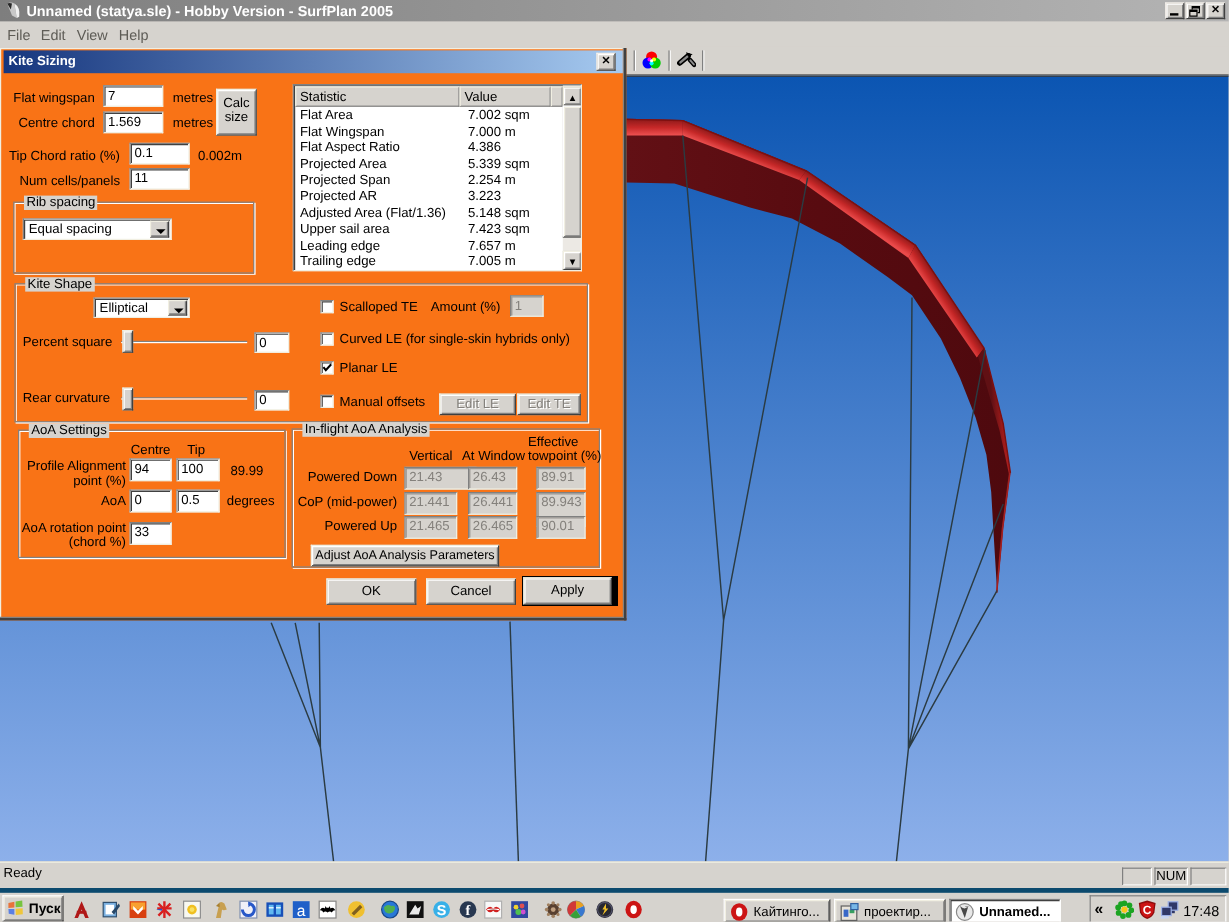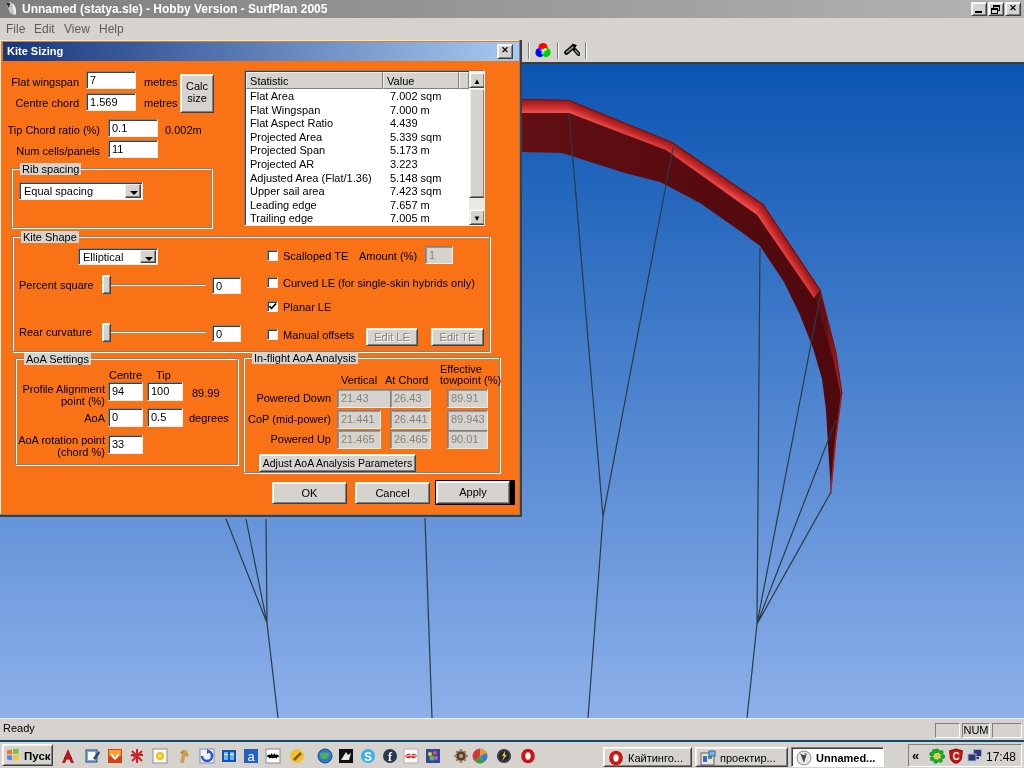--- a/index.html
+++ b/index.html
@@ -11,21 +11,21 @@
 #titletext { left:22px; top:2px; }
 .capbtn { width:16px; height:14px; top:2px; background:#d6d3ce; border:1px solid; border-color:#f4f1ec #404040 #404040 #f4f1ec; box-shadow:inset 1px 1px 0 #fff, inset -1px -1px 0 #808080; font-size:9px; text-align:center; color:#000; }
 #menubar { left:0; top:18px; width:1024px; height:21px; background:#d6d3ce; color:#5e5c56; font-size:12px; }
 #menubar span { position:absolute; top:4px; }
 #toolbar { left:0; top:39px; width:1024px; height:24px; background:#d6d3ce; border-bottom:1px solid #404040; }
 .tsep { position:absolute; top:3px; width:2px; height:17px; border-left:1px solid #808080; border-right:1px solid #fff; }
 
 #statusbar { left:0; top:718px; width:1024px; height:22px; background:#d6d3ce; border-top:1px solid #f1efe2; }
 .spanel { position:absolute; top:4px; height:15px; border:1px solid; border-color:#808080 #fff #fff #808080; }
 
-#taskbar { left:0; top:740px; width:1024px; height:28px; background:#d6d3ce; border-top:2px solid #0c4a6e; box-shadow:0 -2px 0 #d6d3ce; }
+#taskbar { left:0; top:740px; width:1024px; height:28px; background:#d6d3ce; border-top:4px solid #0c4a6e; box-shadow:0 -2px 0 #d6d3ce; }
 .raised { background:#d6d3ce; border:1px solid; border-color:#fff #404040 #404040 #fff; box-shadow:inset 1px 1px 0 #f1efe2, inset -1px -1px 0 #808080; }
 .sunken2 { background:#fff; border:1px solid; border-color:#808080 #fff #fff #808080; box-shadow:inset 1px 1px 0 #404040; }
 .qicon { position:absolute; top:6px; width:16px; height:16px; }
 .taskbtn { position:absolute; top:5px; height:20px; font-size:11px; color:#000; }
 .taskbtn .ti { position:absolute; left:4px; top:2px; width:16px; height:16px; }
 .taskbtn .tt { position:absolute; left:24px; top:4px; white-space:nowrap; }
 
 #dialog { left:0; top:40px; width:522px; height:477px; background:#f97316; border-right:2px solid; border-bottom:2px solid; border-color:#404040; box-shadow:inset -1px -1px 0 #808080, inset 1px 1px 0 #f1efe2; }
 #dlgtitle { left:3px; top:2px; width:516px; height:19px; background:linear-gradient(90deg,#16367e,#a6caf0); color:#fff; font-weight:bold; font-size:11px; }
 .edit { background:#fff; border:1px solid; border-color:#808080 #f1efe2 #f1efe2 #808080; box-shadow:inset 1px 1px 0 #404040; padding:2px 0 0 3px; font-size:11px; color:#000; }
@@ -364,23 +364,23 @@
     </div>
   </div>
 
   <div class="abs" style="left:244px;top:30px;width:241px;height:156px;background:#fff;border:1px solid;border-color:#808080 #f1efe2 #f1efe2 #808080;box-shadow:inset 1px 1px 0 #404040;overflow:hidden">
     <div class="abs hdr" style="left:1px;top:1px;width:137px;height:17px">&nbsp;Statistic</div>
     <div class="abs hdr" style="left:138px;top:1px;width:76px;height:17px">&nbsp;Value</div>
     <div class="abs hdr" style="left:214px;top:1px;width:10px;height:17px"></div>
     <div class="abs" id="rows" style="left:5px;top:19px;width:217px">
       <div class="row">Flat Area<b>7.002 sqm</b></div>
       <div class="row">Flat Wingspan<b>7.000 m</b></div>
-      <div class="row">Flat Aspect Ratio<b>4.439</b></div>
+      <div class="row">Flat Aspect Ratio<b>4.386</b></div>
       <div class="row">Projected Area<b>5.339 sqm</b></div>
-      <div class="row">Projected Span<b>5.173 m</b></div>
+      <div class="row">Projected Span<b>2.254 m</b></div>
       <div class="row">Projected AR<b>3.223</b></div>
       <div class="row">Adjusted Area (Flat/1.36)<b>5.148 sqm</b></div>
       <div class="row">Upper sail area<b>7.423 sqm</b></div>
       <div class="row">Leading edge<b>7.657 m</b></div>
       <div class="row">Trailing edge<b>7.005 m</b></div>
     </div>
 
     <div class="abs" style="left:224px;top:0px;width:16px;height:155px;background:#ece9e4">
       <div class="abs btn" style="left:0;top:1px;width:16px;height:16px;font-size:8px;padding-top:4px">▲</div>
       <div class="abs raised" style="left:0;top:17px;width:16px;height:110px"></div>
@@ -409,21 +409,21 @@
     <div class="cb" style="left:254px;top:40px"></div>
     <div class="lbl" style="left:270px;top:40px">Curved LE (for single-skin hybrids only)</div>
     <div class="cb" style="left:254px;top:64px">
         <svg width="9" height="9" style="position:absolute;left:0;top:0" viewBox="0 0 9 9">
           <path d="M1.5,4 L3.5,6.5 L8,1.5" stroke="#000" stroke-width="1.7" fill="none"></path>
         </svg>
       </div>
     <div class="lbl" style="left:270px;top:64px">Planar LE</div>
     <div class="cb" style="left:254px;top:92px"></div>
     <div class="lbl" style="left:270px;top:92px">Manual offsets</div>
-    <div class="abs btn dis" style="left:353px;top:91px;width:52px;height:18px;padding-top:2px">Edit LE</div>
+    <div class="abs btn dis" style="left:353px;top:91px;width:64px;height:18px;padding-top:2px">Edit LE</div>
     <div class="abs btn dis" style="left:418px;top:91px;width:53px;height:18px;padding-top:2px">Edit TE</div>
   </div>
 
   <div class="abs group" style="left:15px;top:318px;width:223px;height:107px">
     <span class="glabel" style="left:8px">AoA Settings</span>
     <div class="lbl" style="left:93px;top:10px">Centre</div>
     <div class="lbl" style="left:140px;top:10px">Tip</div>
     <div class="rlbl" style="left:0px;top:24px;width:89px">Profile Alignment<br>point (%)</div>
     <div class="abs edit" style="left:92px;top:23px;width:35px;height:19px">94</div>
     <div class="abs edit" style="left:131px;top:23px;width:36px;height:19px">100</div>
@@ -433,21 +433,21 @@
     <div class="abs edit" style="left:131px;top:49px;width:36px;height:19px">0.5</div>
     <div class="lbl" style="left:173px;top:53px">degrees</div>
     <div class="rlbl" style="left:0px;top:75px;width:89px">AoA rotation point<br>(chord %)</div>
     <div class="abs edit" style="left:92px;top:76px;width:35px;height:19px">33</div>
   </div>
 
   <div class="abs group" style="left:243px;top:317px;width:257px;height:116px">
     <span class="glabel" style="left:8px">In-flight AoA Analysis</span>
     <div class="lbl" style="left:196px;top:5px">Effective</div>
     <div class="lbl" style="left:97px;top:16px">Vertical</div>
-    <div class="lbl" style="left:141px;top:16px">At Chord</div>
+    <div class="lbl" style="left:141px;top:16px">At Window</div>
     <div class="lbl" style="left:196px;top:16px">towpoint (%)</div>
     <div class="rlbl" style="left:0px;top:34px;width:87px">Powered Down</div>
     <div class="abs dedit" style="left:93px;top:31px;width:60px;height:19px">21.43</div>
     <div class="abs dedit" style="left:146px;top:31px;width:41px;height:19px">26.43</div>
     <div class="abs dedit" style="left:203px;top:31px;width:41px;height:19px">89.91</div>
     <div class="rlbl" style="left:0px;top:55px;width:87px">CoP (mid-power)</div>
     <div class="abs dedit" style="left:93px;top:52px;width:44px;height:19px">21.441</div>
     <div class="abs dedit" style="left:146px;top:52px;width:41px;height:19px">26.441</div>
     <div class="abs dedit" style="left:203px;top:52px;width:41px;height:29px">89.943</div>
     <div class="rlbl" style="left:0px;top:75px;width:87px">Powered Up</div>

